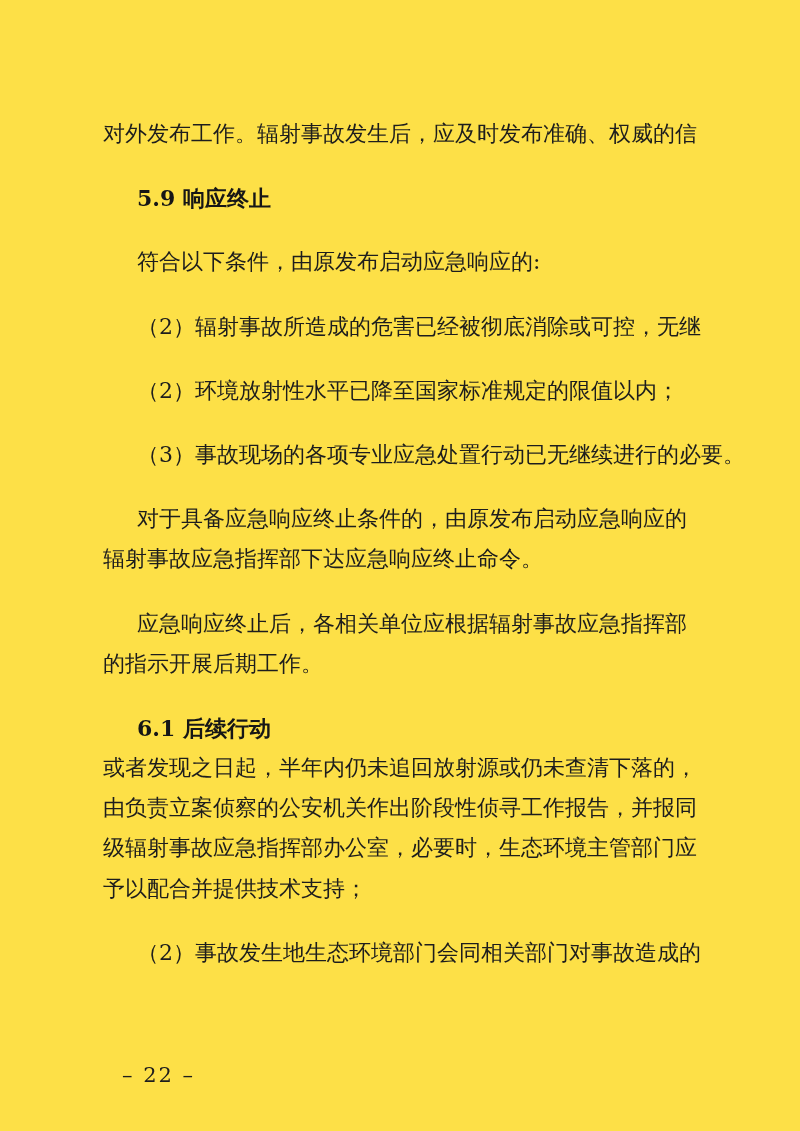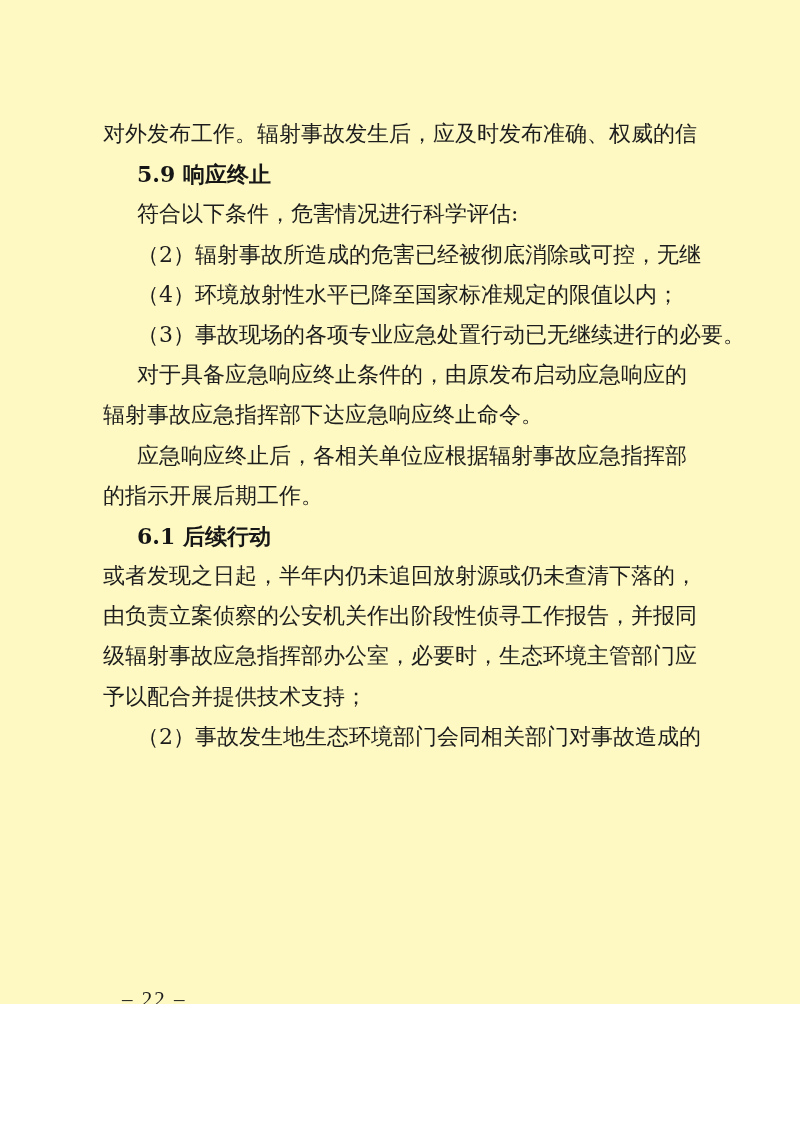--- a/index.html
+++ b/index.html
@@ -3,72 +3,72 @@
 <meta charset="utf-8">
 <style>
   html, body {
     margin: 0;
     padding: 0;
     background: #ffffff;
   }
   .page {
     position: relative;
     width: 800px;
-    height: 1004px;
-    background: #fef9c3;
+    height: 1131px;
+    background: #fde047;
     overflow: hidden;
     font-family: "DejaVu Serif", "Liberation Serif", serif;
   }
   .content {
     position: absolute;
     left: 103px;
     top: 114px;
     width: 660px;
   }
   .line {
     display: block;
     height: 40.2px;
     line-height: 40.2px;
     font-size: 22px;
     color: #1d1d1d;
     white-space: nowrap;
     letter-spacing: 0px;
   }
   .line.indent {
     padding-left: 34px;
+    margin-top: 24px;
   }
   .line.heading {
     font-weight: 700;
     color: #161616;
   }
   .page-footer {
     position: absolute;
     left: 122px;
-    top: 986px;
+    top: 1062px;
     height: 26px;
     line-height: 26px;
     font-size: 21px;
     color: #1d1d1d;
     letter-spacing: 2px;
     white-space: nowrap;
-    font-family: Liberation Serif, serif;
   }
 </style>
 </head>
 <body>
 
 <div class="page">
 
   <main class="content">
 
   <div class="line body">对外发布工作。辐射事故发生后，应及时发布准确、权威的信</div>
       <div class="line heading indent">5.9 响应终止</div>
-      <div class="line body indent">符合以下条件，危害情况进行科学评估:</div>
+      <div class="line body indent">符合以下条件，由原发布启动应急响应的:</div>
       <div class="line body indent">（2）辐射事故所造成的危害已经被彻底消除或可控，无继</div>
-      <div class="line body indent">（4）环境放射性水平已降至国家标准规定的限值以内；</div>
+      <div class="line body indent">（2）环境放射性水平已降至国家标准规定的限值以内；</div>
       <div class="line body indent">（3）事故现场的各项专业应急处置行动已无继续进行的必要。</div>
       <div class="line body indent">对于具备应急响应终止条件的，由原发布启动应急响应的</div>
       <div class="line body">辐射事故应急指挥部下达应急响应终止命令。</div>
       <div class="line body indent">应急响应终止后，各相关单位应根据辐射事故应急指挥部</div>
       <div class="line body">的指示开展后期工作。</div>
       <div class="line heading indent">6.1 后续行动</div>
       <div class="line body">或者发现之日起，半年内仍未追回放射源或仍未查清下落的，</div>
       <div class="line body">由负责立案侦察的公安机关作出阶段性侦寻工作报告，并报同</div>
       <div class="line body">级辐射事故应急指挥部办公室，必要时，生态环境主管部门应</div>
       <div class="line body">予以配合并提供技术支持；</div>

